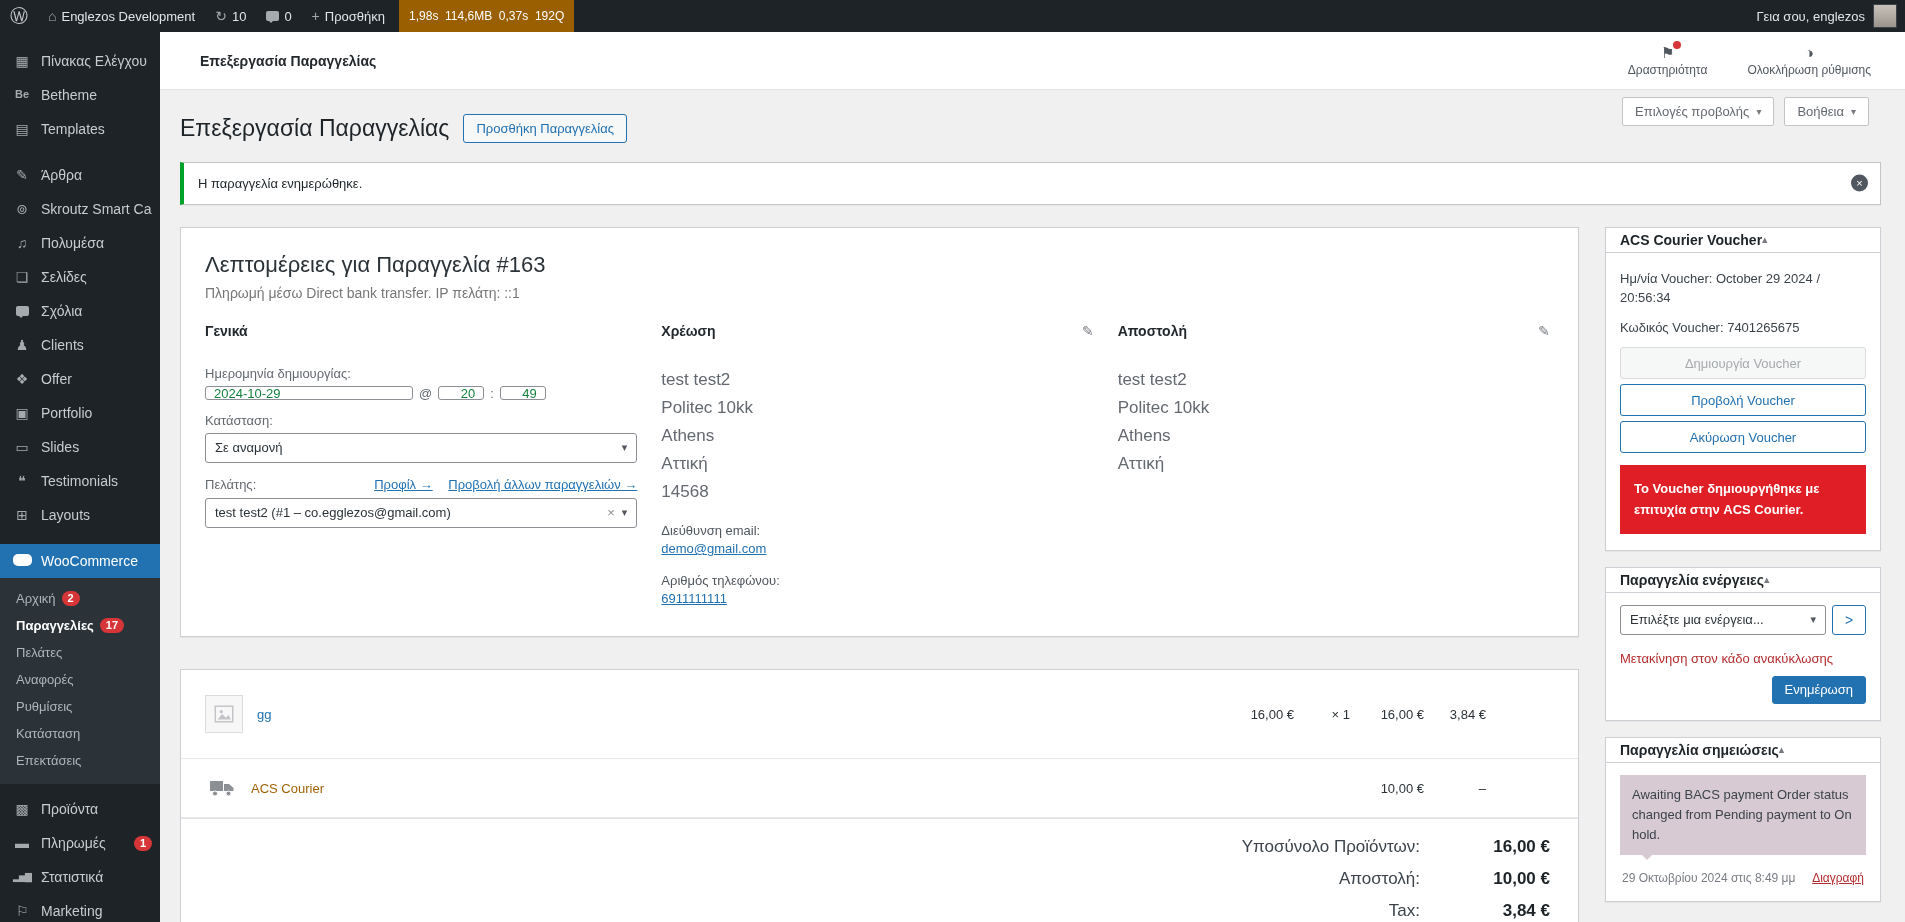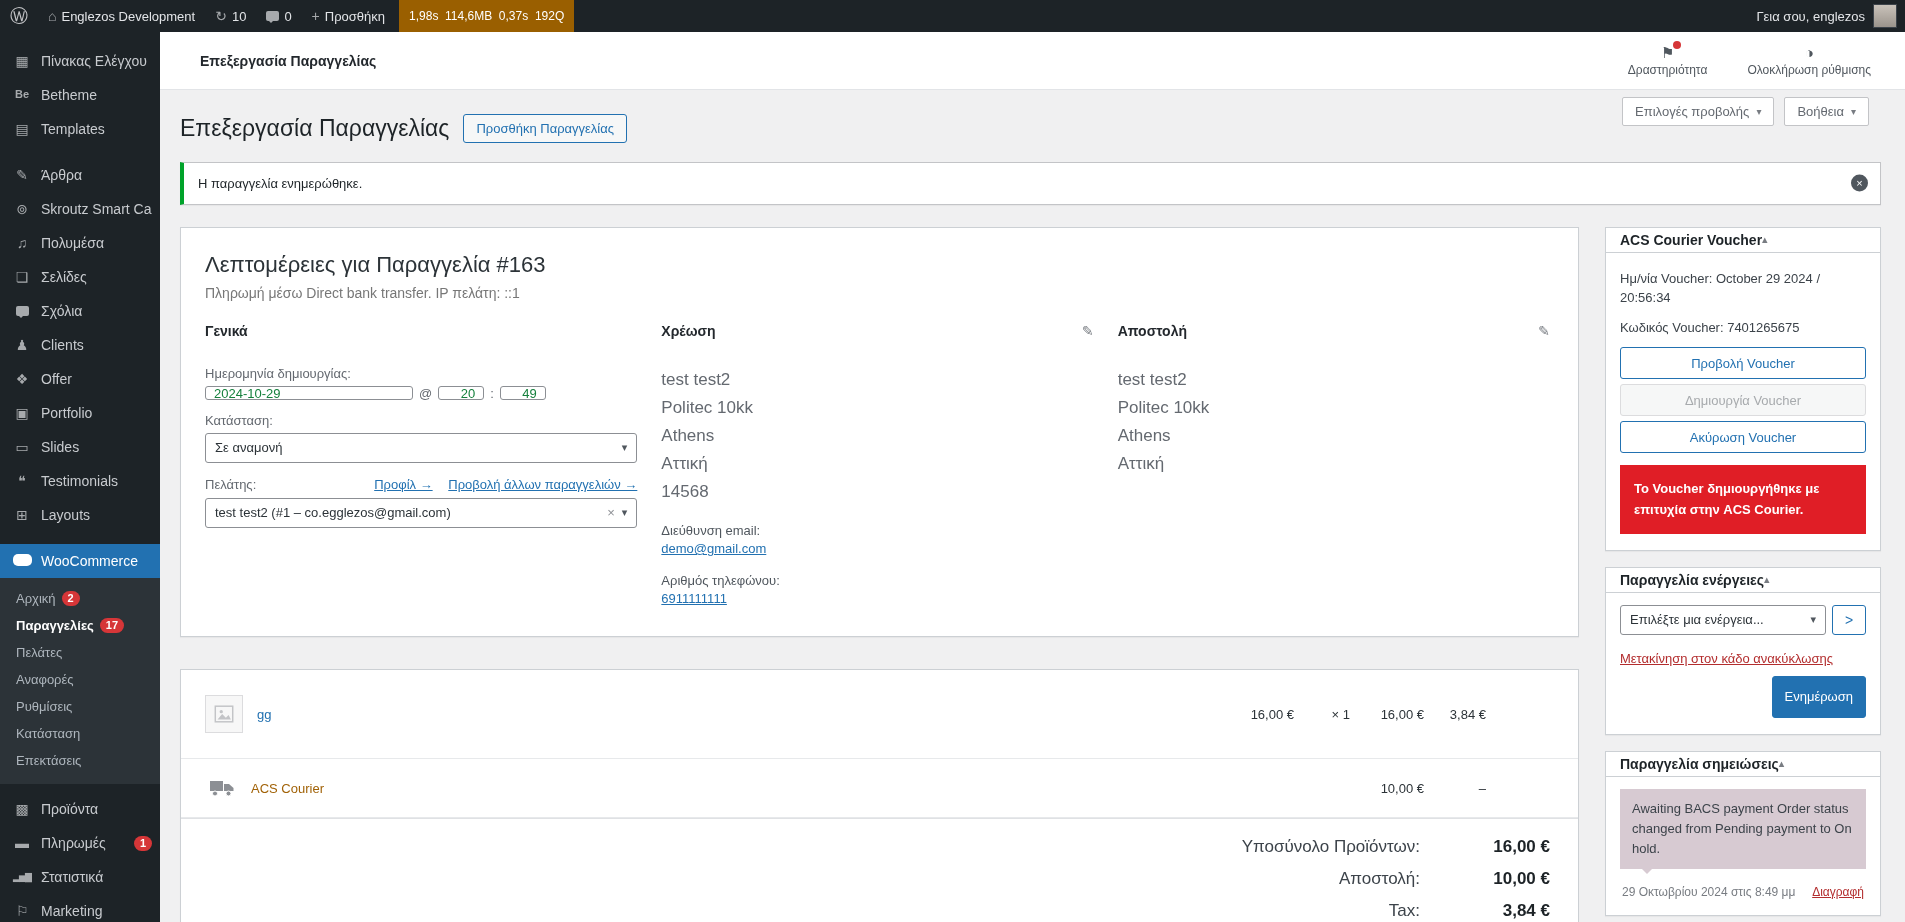--- a/index.html
+++ b/index.html
@@ -121,23 +121,23 @@
   .postbox-title{font-size:14px;font-weight:700;color:#1d2327}
   .toggle{color:#787c82;font-size:11px;cursor:pointer}
   .postbox-body{padding:12px 14px 16px}
   .v-line{font-size:13px;color:#3c434a;line-height:1.5;margin:4px 0 10px}
   .v-btn{display:block;width:100%;height:32px;margin:5px 0;background:#fff;border:1px solid #2271b1;color:#2271b1;border-radius:3px;font-size:13px;font-family:inherit;cursor:pointer}
   .v-btn.disabled{border-color:#dcdcde;color:#a7aaad;background:#f6f7f7;cursor:default}
   .v-alert{margin-top:12px;background:#e01e26;color:#fff;font-weight:700;font-size:13px;line-height:1.55;padding:14px}
   .action-row{display:flex;gap:6px}
   .action-row .wp-select{flex:1;min-width:0}
   .apply-btn{width:34px;height:30px;background:#fff;border:1px solid #2271b1;color:#2271b1;border-radius:3px;font-size:14px;cursor:pointer}
-  .trash-link{display:inline-block;margin-top:16px;color:#b32d2e;text-decoration:underline;font-size:13px;cursor:pointer}
+  .trash-link{display:inline-block;margin-top:16px;color:#b32d2e;font-size:13px;cursor:pointer}
   .foot-row{display:flex;justify-content:flex-end;margin-top:10px}
-  .update-btn{background:#2271b1;border:1px solid #2271b1;color:#fff;height:42px;padding:0 12px;border-radius:3px;font-size:13px;font-family:inherit;cursor:pointer}
+  .update-btn{background:#2271b1;border:1px solid #2271b1;color:#fff;height:28px;padding:0 12px;border-radius:3px;font-size:13px;font-family:inherit;cursor:pointer}
   .note-bubble{background:#d7cad2;padding:10px 12px;font-size:13px;color:#3c434a;line-height:1.55;position:relative;margin-bottom:16px}
   .note-bubble::after{content:"";position:absolute;left:22px;bottom:-10px;border:5px solid transparent;border-top-color:#d7cad2}
   .note-meta{display:flex;justify-content:space-between;align-items:baseline;font-size:12px;color:#787c82;padding:0 2px}
   .note-delete{color:#b32d2e;text-decoration:underline;cursor:pointer}
 </style>
 </head>
 <body>
 
 <div class="screen">
 
@@ -454,22 +454,22 @@
           <div class="side-col">
 
             <div class="postbox">
               <div class="postbox-header">
                 <span class="postbox-title">ACS Courier Voucher</span>
                 <span class="toggle">▴</span>
               </div>
               <div class="postbox-body">
                 <p class="v-line">Ημ/νία Voucher: October 29 2024 / 20:56:34</p>
                 <p class="v-line">Κωδικός Voucher: 7401265675</p>
+                <button class="v-btn disabled">Δημιουργία Voucher</button>
                 <button class="v-btn">Προβολή Voucher</button>
-                <button class="v-btn disabled">Δημιουργία Voucher</button>
                 <button class="v-btn">Ακύρωση Voucher</button>
                 <div class="v-alert">Το Voucher δημιουργήθηκε με επιτυχία στην ACS Courier.</div>
               </div>
             </div>
 
             <div class="postbox">
               <div class="postbox-header">
                 <span class="postbox-title">Παραγγελία ενέργειες</span>
                 <span class="toggle">▴</span>
               </div>

